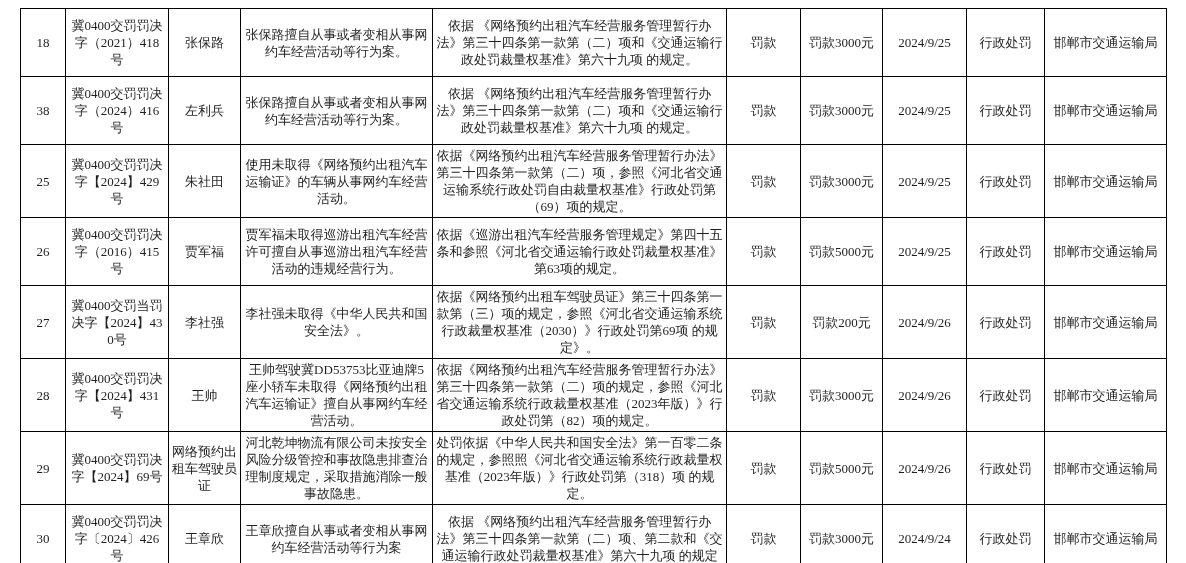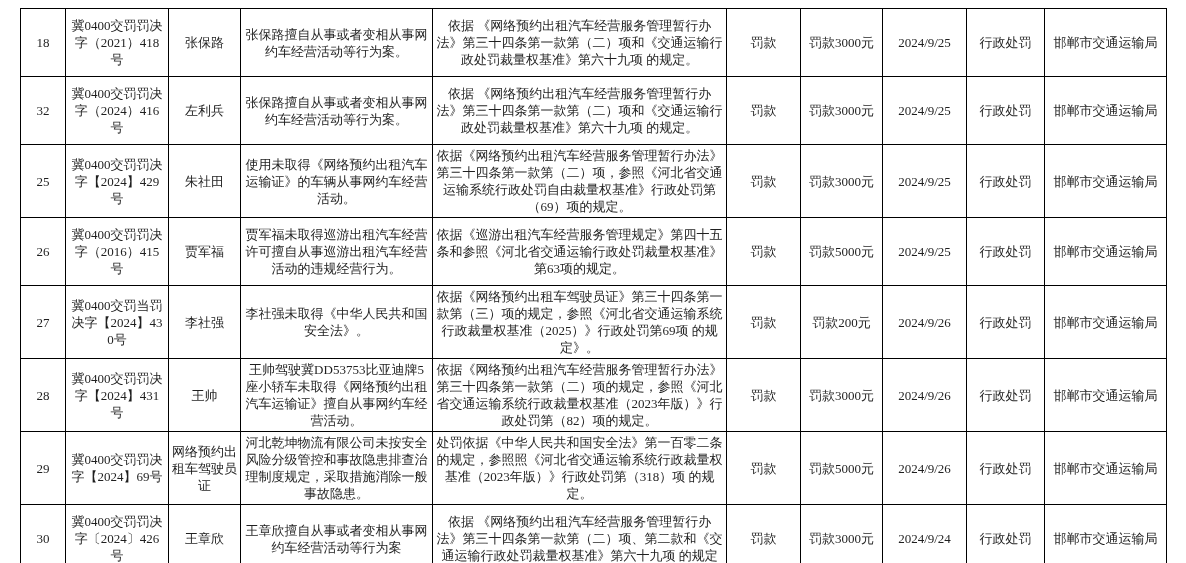--- a/index.html
+++ b/index.html
@@ -73,21 +73,21 @@
     <td class="cell-party">张保路</td>
     <td class="cell-case">张保路擅自从事或者变相从事网约车经营活动等行为案。</td>
     <td class="cell-basis">依据 《网络预约出租汽车经营服务管理暂行办法》第三十四条第一款第（二）项和《交通运输行政处罚裁量权基准》第六十九项 的规定。</td>
     <td class="cell-type">罚款</td>
     <td class="cell-amount">罚款3000元</td>
     <td class="cell-date">2024/9/25</td>
     <td class="cell-category">行政处罚</td>
     <td class="cell-authority">邯郸市交通运输局</td>
   </tr>
         <tr>
-    <td class="cell-seq">32</td>
+    <td class="cell-seq">38</td>
     <td class="cell-doc">冀0400交罚罚决字（2024）416号</td>
     <td class="cell-party">左利兵</td>
     <td class="cell-case">张保路擅自从事或者变相从事网约车经营活动等行为案。</td>
     <td class="cell-basis">依据 《网络预约出租汽车经营服务管理暂行办法》第三十四条第一款第（二）项和《交通运输行政处罚裁量权基准》第六十九项 的规定。</td>
     <td class="cell-type">罚款</td>
     <td class="cell-amount">罚款3000元</td>
     <td class="cell-date">2024/9/25</td>
     <td class="cell-category">行政处罚</td>
     <td class="cell-authority">邯郸市交通运输局</td>
   </tr>
@@ -113,21 +113,21 @@
     <td class="cell-amount">罚款5000元</td>
     <td class="cell-date">2024/9/25</td>
     <td class="cell-category">行政处罚</td>
     <td class="cell-authority">邯郸市交通运输局</td>
   </tr>
         <tr>
     <td class="cell-seq">27</td>
     <td class="cell-doc">冀0400交罚当罚决字【2024】430号</td>
     <td class="cell-party">李社强</td>
     <td class="cell-case">李社强未取得《中华人民共和国安全法》。</td>
-    <td class="cell-basis">依据《网络预约出租车驾驶员证》第三十四条第一款第（三）项的规定，参照《河北省交通运输系统行政裁量权基准（2025）》行政处罚第69项 的规定》。</td>
+    <td class="cell-basis">依据《网络预约出租车驾驶员证》第三十四条第一款第（三）项的规定，参照《河北省交通运输系统行政裁量权基准（2030）》行政处罚第69项 的规定》。</td>
     <td class="cell-type">罚款</td>
     <td class="cell-amount">罚款200元</td>
     <td class="cell-date">2024/9/26</td>
     <td class="cell-category">行政处罚</td>
     <td class="cell-authority">邯郸市交通运输局</td>
   </tr>
         <tr>
     <td class="cell-seq">28</td>
     <td class="cell-doc">冀0400交罚罚决字【2024】431号</td>
     <td class="cell-party">王帅</td>

